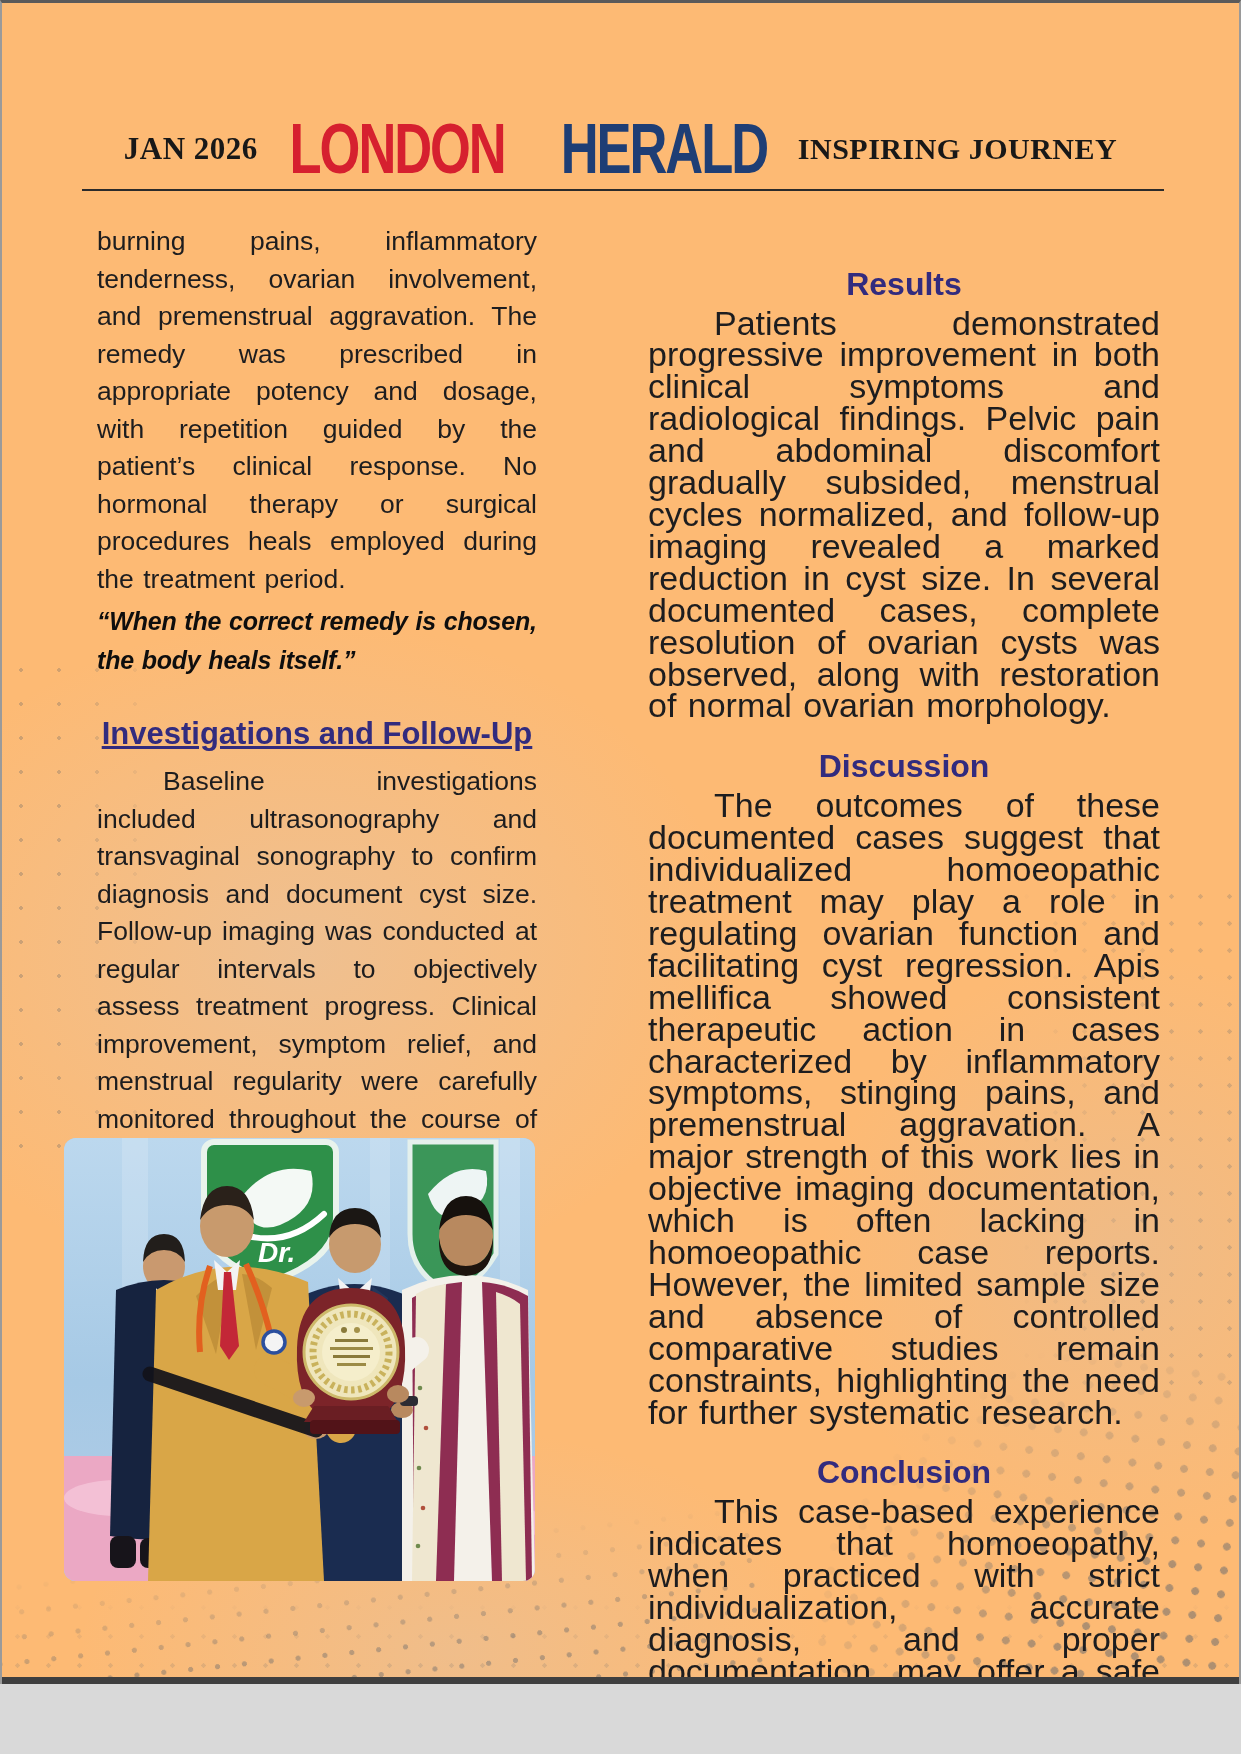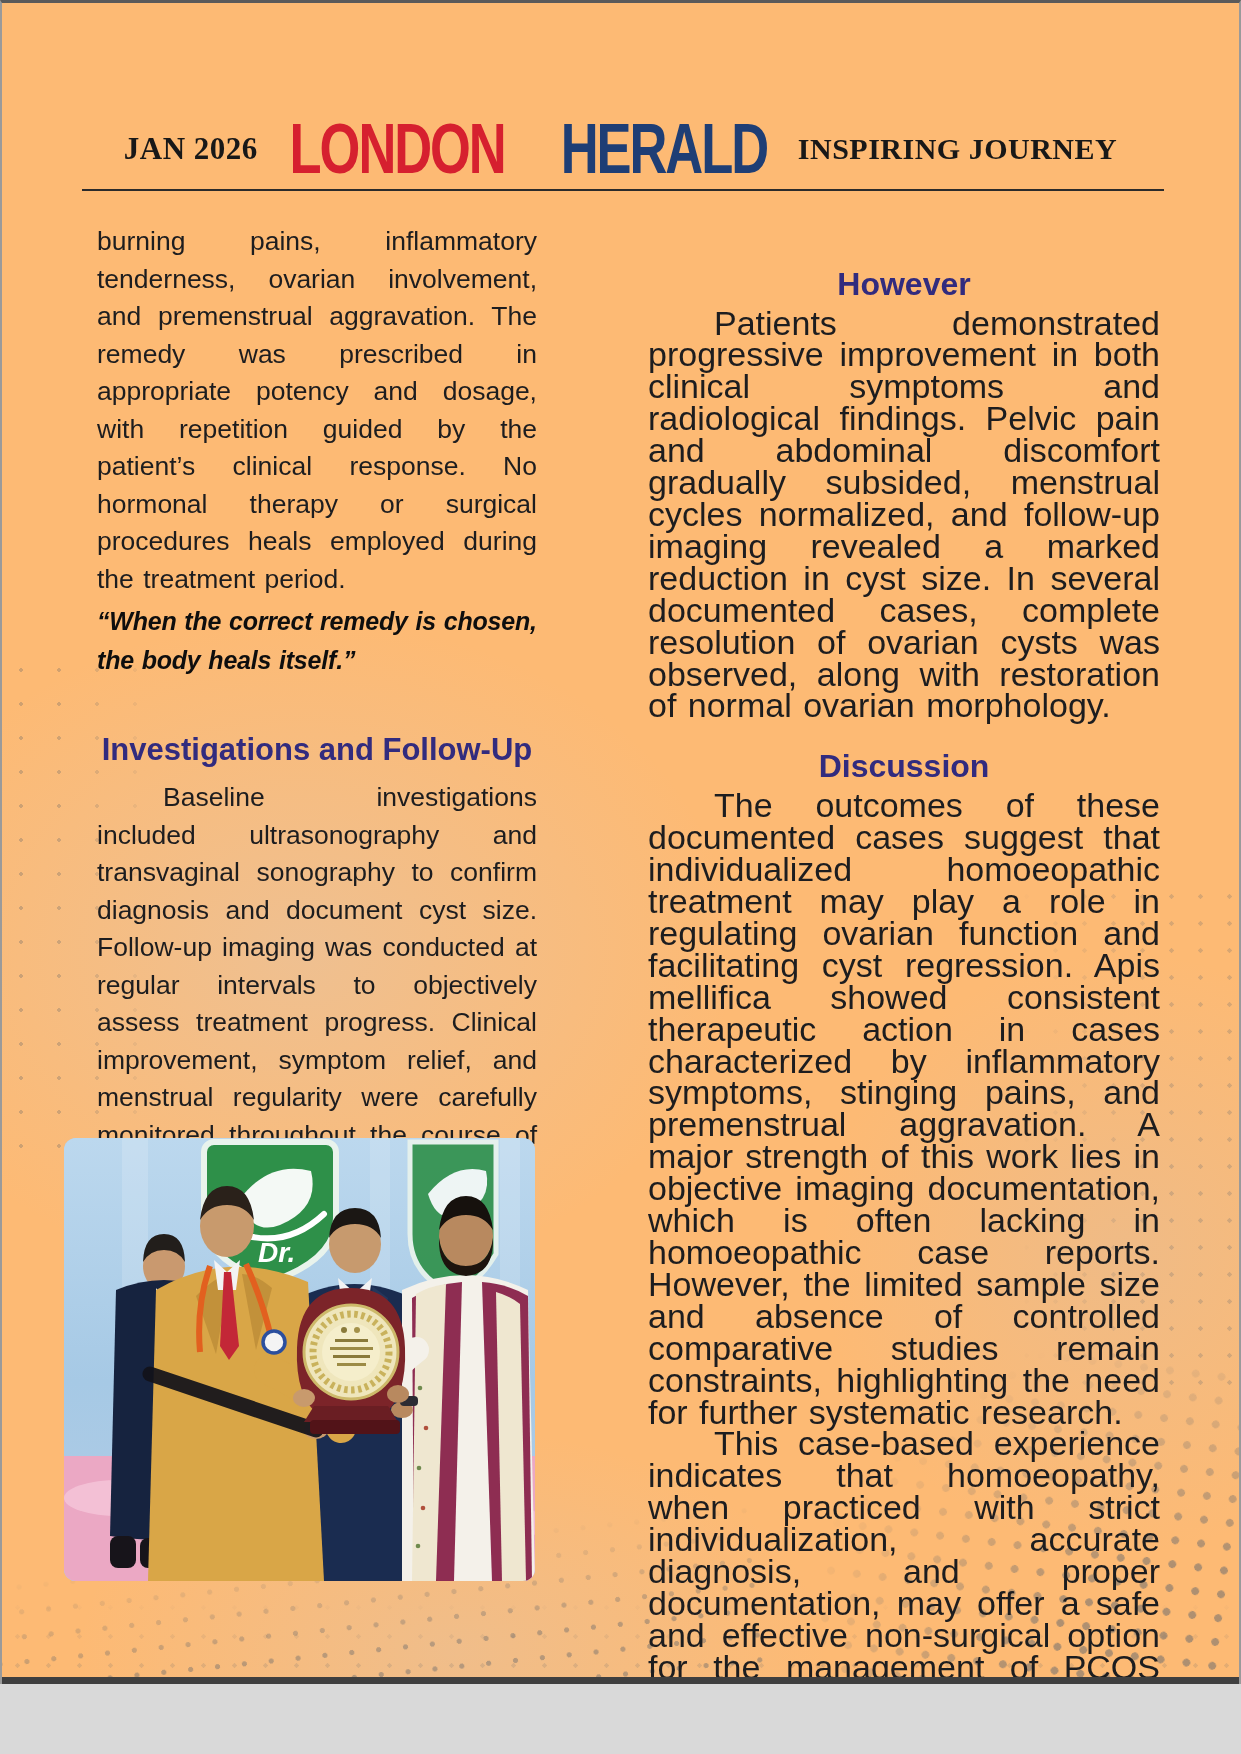--- a/index.html
+++ b/index.html
@@ -79,21 +79,21 @@
   
   .lcol{position:absolute;left:95px;top:220px;width:440px;z-index:2;}
   .rcol{position:absolute;left:646px;top:236px;width:512px;z-index:2;}
   p{margin:0;}
   .body-l{font-size:26.5px;line-height:37.5px;text-align:justify;word-spacing:2px;color:#1d1d1f;}
   .body-r{font-size:34px;line-height:31.9px;text-align:justify;word-spacing:2px;color:#1d1d1f;}
   .indent{text-indent:66px;}
   .quote{margin-top:4px;font-size:25px;line-height:39px;font-weight:bold;font-style:italic;
     color:#0e0e0e;letter-spacing:-.2px;word-spacing:1px;}
   .sec-h{text-align:center;font-weight:bold;color:#322b7e;}
-  .h-l{margin-top:52px;margin-bottom:12px;font-size:31px;line-height:35px;}
+  .h-l{margin-top:36px;margin-bottom:12px;font-size:31px;line-height:35px;text-decoration:underline;}
   .h-r1{margin-bottom:6px;font-size:32px;line-height:36px;}
   .h-r{margin-top:26px;margin-bottom:6px;font-size:32px;line-height:36px;}
 
   
   .photo{position:absolute;left:62px;top:1135px;width:471px;height:443px;
     border-radius:12px;overflow:hidden;z-index:2;background:#aecbe6;}
   .photo svg{display:block;width:100%;height:100%;}
 </style>
 </head>
 <body>
@@ -116,24 +116,25 @@
   <div class="rule"></div>
 
   <div class="lcol">
     <p class="body-l">burning pains, inflammatory tenderness, ovarian involvement, and premenstrual aggravation. The remedy was prescribed in appropriate potency and dosage, with repetition guided by the patient’s clinical response. No hormonal therapy or surgical procedures heals employed during the treatment period.</p>
     <p class="quote">“When the correct remedy is chosen, the body heals itself.”</p>
     <h2 class="sec-h h-l">Investigations and Follow-Up</h2>
     <p class="body-l indent">Baseline investigations included ultrasonography and transvaginal sonography to confirm diagnosis and document cyst size. Follow-up imaging was conducted at regular intervals to objectively assess treatment progress. Clinical improvement, symptom relief, and menstrual regularity were carefully monitored throughout the course of treatment.</p>
   </div>
 
   <div class="rcol">
-    <h2 class="sec-h h-r1">However</h2>
+    <h2 class="sec-h h-r1">Results</h2>
     <p class="body-r indent">Patients demonstrated progressive improvement in both clinical symptoms and radiological findings. Pelvic pain and abdominal discomfort gradually subsided, menstrual cycles normalized, and follow-up imaging revealed a marked reduction in cyst size. In several documented cases, complete resolution of ovarian cysts was observed, along with restoration of normal ovarian morphology.</p>
     <h2 class="sec-h h-r">Discussion</h2>
     <p class="body-r indent">The outcomes of these documented cases suggest that individualized homoeopathic treatment may play a role in regulating ovarian function and facilitating cyst regression. Apis mellifica showed consistent therapeutic action in cases characterized by inflammatory symptoms, stinging pains, and premenstrual aggravation. A major strength of this work lies in objective imaging documentation, which is often lacking in homoeopathic case reports. However, the limited sample size and absence of controlled comparative studies remain constraints, highlighting the need for further systematic research.</p>
+    <h2 class="sec-h h-r">Conclusion</h2>
     <p class="body-r indent">This case-based experience indicates that homoeopathy, when practiced with strict individualization, accurate diagnosis, and proper documentation, may offer a safe and effective non-surgical option for the management of PCOS and ovarian cysts. The clinical and radiological outcomes observed at Homoeoways support the need for further evidence-based research to scientifically validate these findings.</p>
   </div>
 
   <div class="photo" role="img" aria-label="Award ceremony photo: a man in a mustard suit and red tie receives a wooden shield plaque from a dignitary in a white kurta, maroon vest and cream shawl; two men in dark suits stand behind, before a blue backdrop with a green leaf logo and pink stage base.">
     <svg viewBox="0 0 471 443" preserveAspectRatio="none">
       <defs>
         <linearGradient id="bg" x1="0" y1="0" x2="0" y2="1">
           <stop offset="0" stop-color="#bcd8ee"></stop>
           <stop offset="0.55" stop-color="#a6c9e5"></stop>
           <stop offset="1" stop-color="#b1cce6"></stop>

